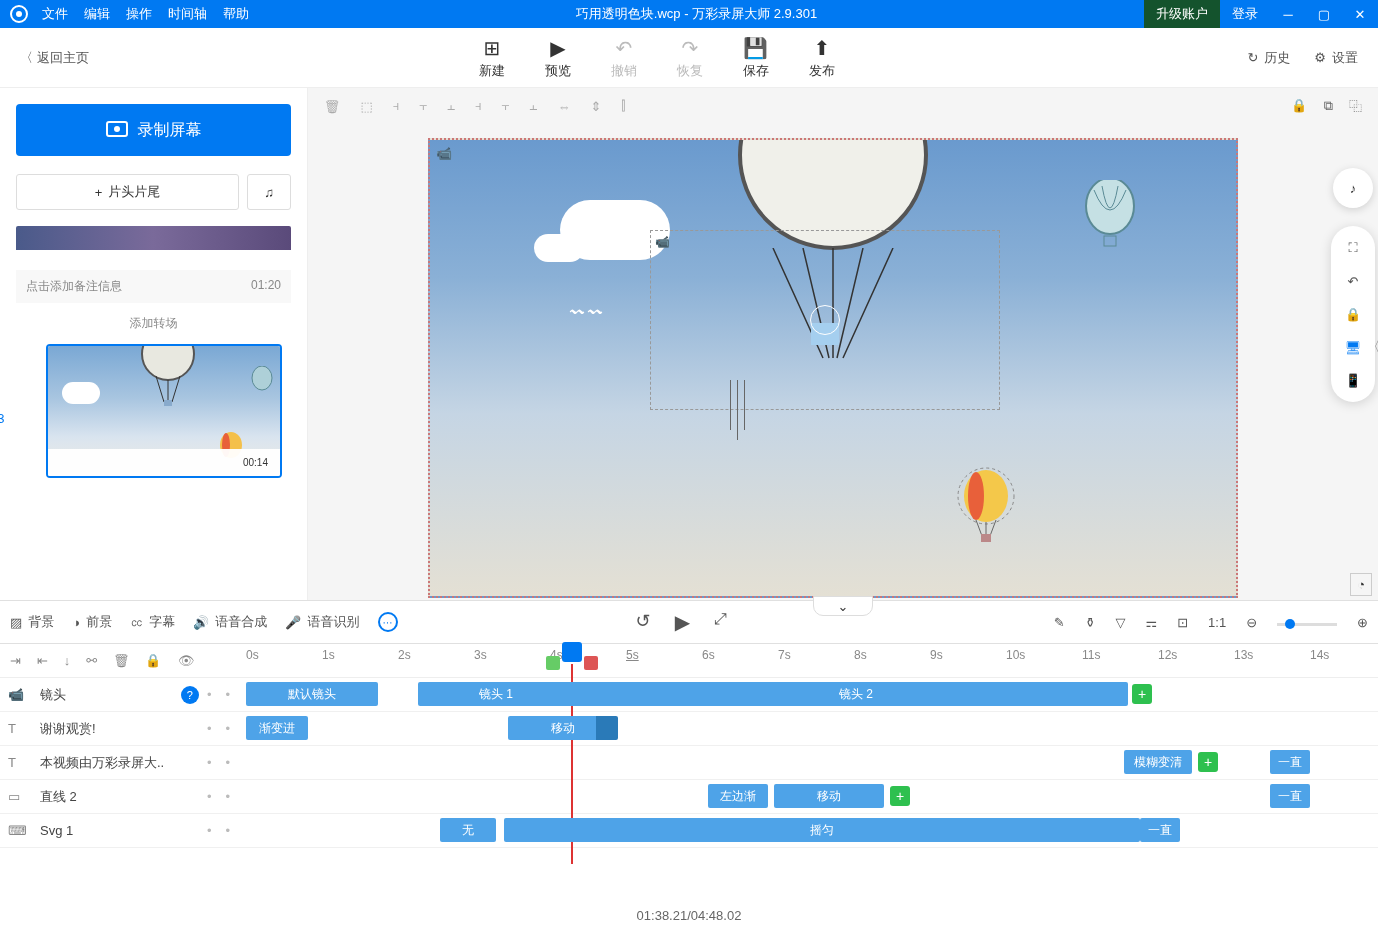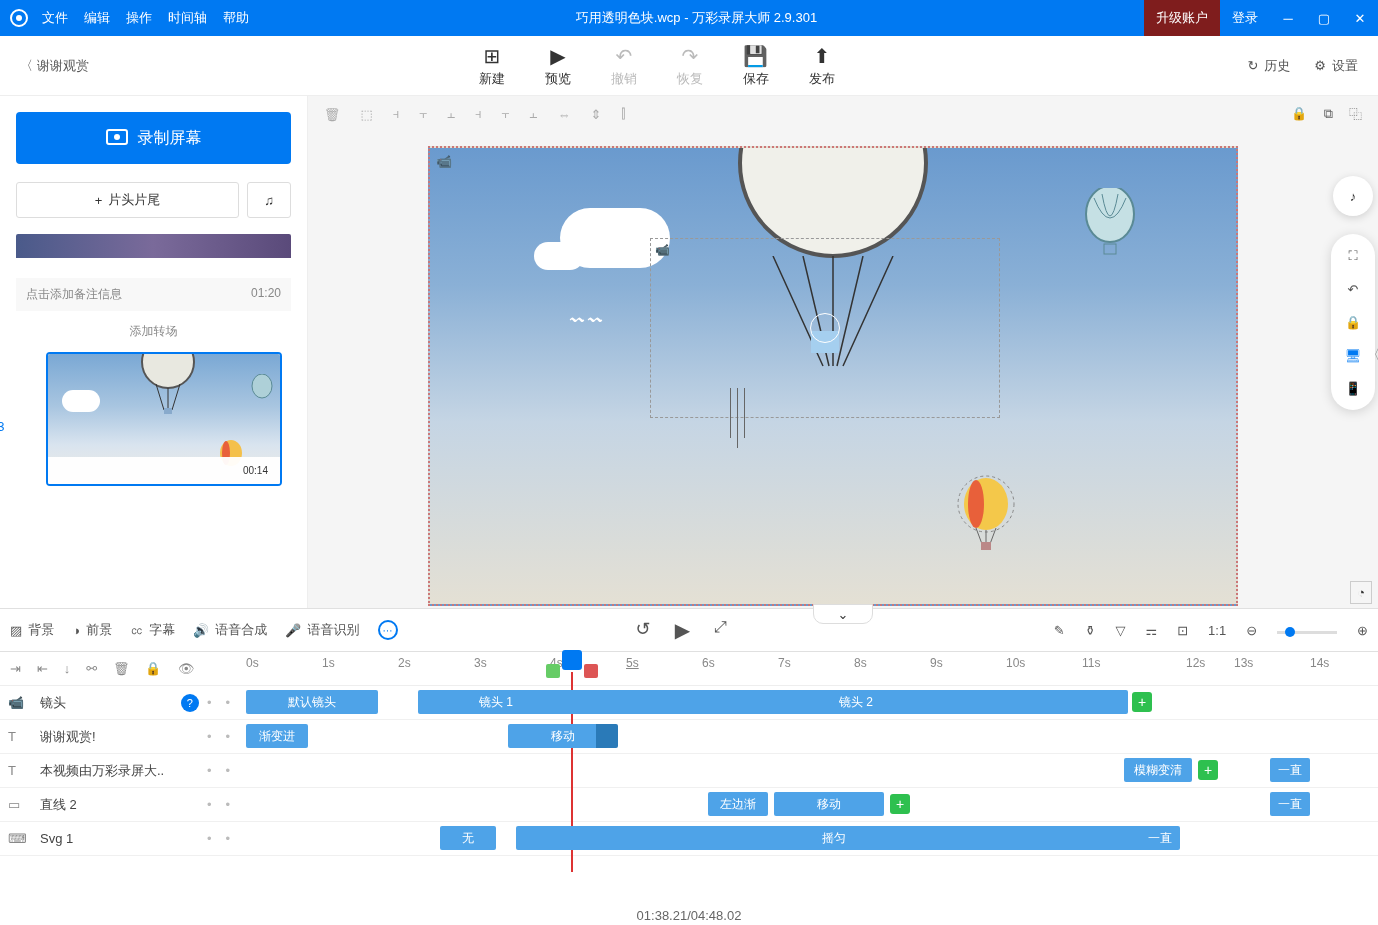--- a/index.html
+++ b/index.html
@@ -1,23 +1,23 @@
 <!DOCTYPE html>
 <html><head>
 <meta charset="utf-8">
 <style>
 *{margin:0;padding:0;box-sizing:border-box;font-family:"Microsoft YaHei",Arial,sans-serif}
 body{width:1378px;height:925px;background:#fff;overflow:hidden;font-size:13px;color:#333}
-.titlebar{height:36px;background:#0079f2;display:flex;align-items:center;color:#fff;font-size:13px}
+.titlebar{height:28px;background:#0079f2;display:flex;align-items:center;color:#fff;font-size:13px}
 .tb-logo{width:26px;height:26px;margin:0 6px;display:flex;align-items:center;justify-content:center}
 .tb-menu{display:flex;gap:16px;margin-left:4px}
 .tb-menu span{cursor:pointer}
 .tb-title{flex:1;text-align:center}
 .tb-right{display:flex;align-items:center;height:100%}
-.tb-upgrade{background:#7f1d1d;padding:0 12px;height:100%;display:flex;align-items:center;cursor:pointer}
+.tb-upgrade{background:#14532d;padding:0 12px;height:100%;display:flex;align-items:center;cursor:pointer}
 .tb-login{padding:0 12px;cursor:pointer}
 .tb-winbtns{display:flex}
 .tb-winbtns div{width:36px;height:28px;display:flex;align-items:center;justify-content:center;cursor:pointer}
 .toolbar{height:60px;display:flex;align-items:center;padding:0 20px;border-bottom:1px solid #eee}
 .back-link{color:#555;cursor:pointer;display:flex;align-items:center;gap:4px}
 .tool-group{display:flex;gap:40px;margin-left:390px}
 .tool-btn{display:flex;flex-direction:column;align-items:center;gap:2px;cursor:pointer;color:#333}
 .tool-btn.disabled{color:#bbb}
 .tool-right{margin-left:auto;display:flex;gap:24px}
 .tool-right-item{display:flex;align-items:center;gap:6px;cursor:pointer;color:#555}
@@ -91,21 +91,21 @@
       <div>─</div>
       <div>▢</div>
       <div>✕</div>
     </div>
   </div>
 </div>
 
 <div class="toolbar">
   <div class="back-link">
     <span>〈</span>
-    <span>谢谢观赏</span>
+    <span>返回主页</span>
   </div>
   <div class="tool-group">
     <div class="tool-btn">
         <span style="font-size:20px">⊞</span>
         <span>新建</span>
       </div>
     <div class="tool-btn">
         <span style="font-size:20px">▶</span>
         <span>预览</span>
       </div>
@@ -318,21 +318,21 @@
         <div class="tl-tick" style="left: 152px;">2s</div>
         <div class="tl-tick" style="left: 228px;">3s</div>
         <div class="tl-tick" style="left: 304px;">4s</div>
         <div class="tl-tick" style="left: 380px; text-decoration: underline;">5s</div>
         <div class="tl-tick" style="left: 456px;">6s</div>
         <div class="tl-tick" style="left: 532px;">7s</div>
         <div class="tl-tick" style="left: 608px;">8s</div>
         <div class="tl-tick" style="left: 684px;">9s</div>
         <div class="tl-tick" style="left: 760px;">10s</div>
         <div class="tl-tick" style="left: 836px;">11s</div>
-        <div class="tl-tick" style="left: 940px;">12s</div>
+        <div class="tl-tick" style="left: 912px;">12s</div>
         <div class="tl-tick" style="left: 988px;">13s</div>
         <div class="tl-tick" style="left: 1064px;">14s</div>
       </div>
     <div style="position:absolute;top:12px;left:300px">
         <div style="width:14px;height:14px;background:#6c6;border-radius:2px"></div>
       </div>
     <div style="position:absolute;top:12px;left:338px">
         <div style="width:14px;height:14px;background:#d55;border-radius:2px"></div>
       </div>
     <div class="tl-playhead" style="left:316px"></div>
@@ -407,17 +407,17 @@
       <div class="tl-row-left">
         <span class="tl-row-icon">⌨</span>
         <span class="tl-row-name">Svg 1</span>
         <div class="tl-row-dots">
           <span>•</span>
           <span>•</span>
         </div>
       </div>
       <div class="tl-row-track">
         <div class="clip" style="left: 194px; width: 56px;">无</div>
-        <div class="clip" style="left: 270px; width: 636px;">摇匀</div>
+        <div class="clip" style="left: 258px; width: 636px;">摇匀</div>
         <div class="clip" style="left: 894px; width: 40px;">一直</div>
       </div>
     </div>
   </div>
 
 </body></html>

